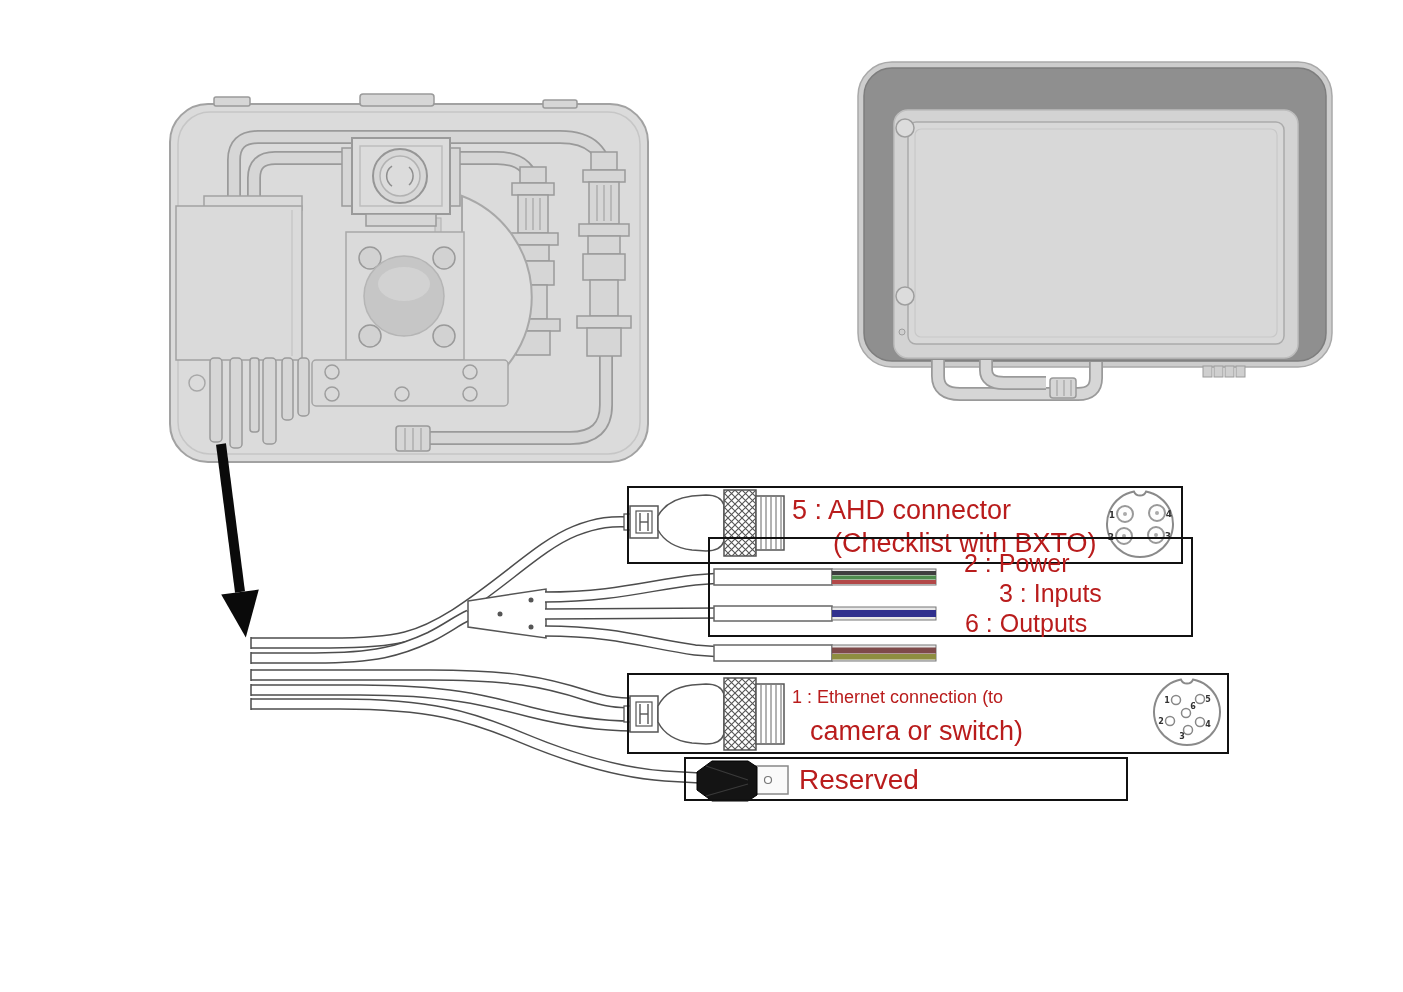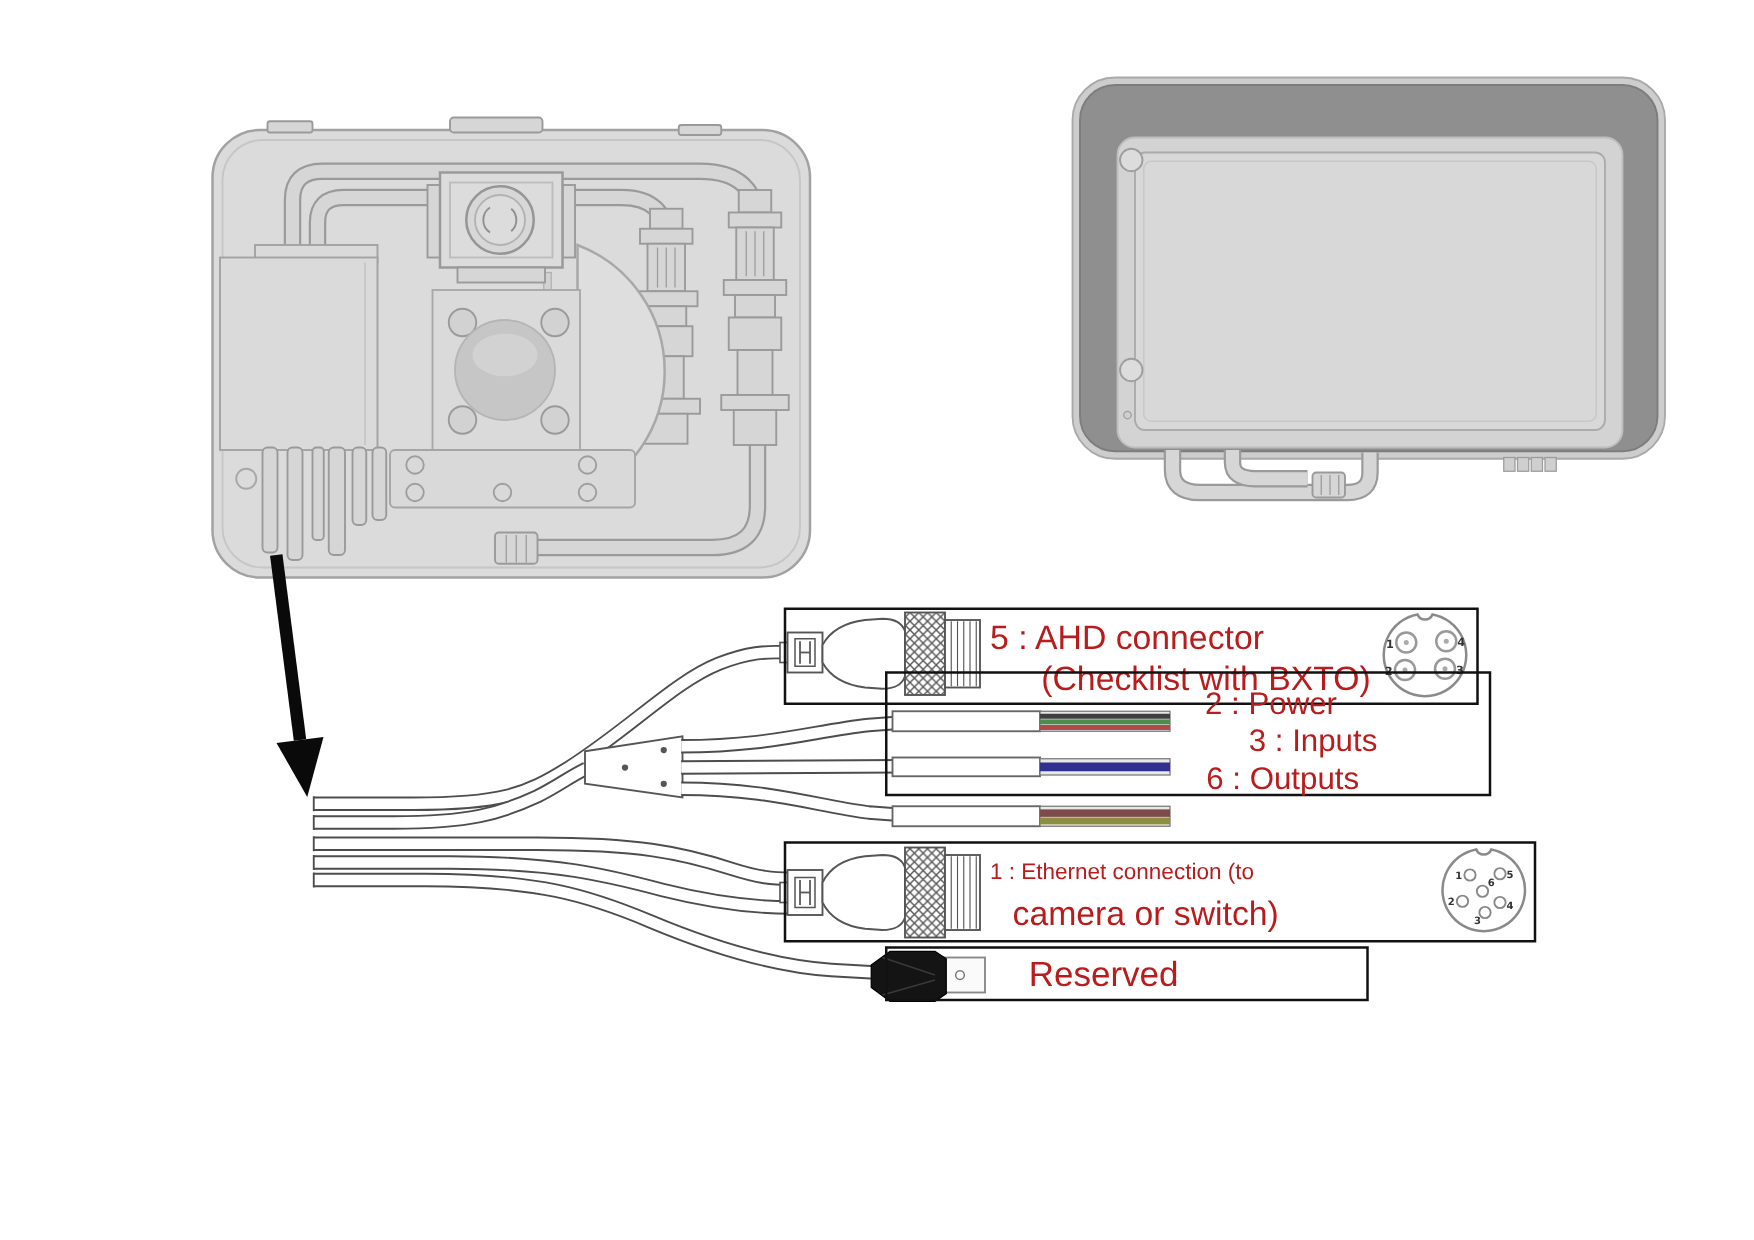--- a/index.html
+++ b/index.html
@@ -11,21 +11,21 @@
   #box-ahd{left:627px;top:486px;width:556px;height:78px;}
   #box-ahd .l1{left:163px;top:6px;font-size:27px;line-height:32px;}
   #box-ahd .l2{left:163px;top:39px;font-size:27px;line-height:32px;margin-left:41px;}
   #box-power{left:708px;top:537px;width:485px;height:100px;}
   #box-power .l1{left:254px;top:9px;font-size:25px;line-height:30px;}
   #box-power .l2{left:257px;top:39px;font-size:25px;line-height:30px;margin-left:32px;}
   #box-power .l3{left:255px;top:69px;font-size:25px;line-height:30px;}
   #box-eth{left:627px;top:673px;width:602px;height:81px;}
   #box-eth .l1{left:163px;top:6px;font-size:18px;line-height:32px;}
   #box-eth .l2{left:181px;top:40px;font-size:27px;line-height:32px;}
-  #box-reserved{left:708px;top:757px;width:387px;height:44px;}
+  #box-reserved{left:684px;top:757px;width:444px;height:44px;}
   #box-reserved .l1{left:113px;top:5px;font-size:28px;line-height:32px;}
   
   .cable-out{fill:none;stroke:#4d4d4d;stroke-width:11.5;}
   .cable-in{fill:none;stroke:#ffffff;stroke-width:8.5;}
   .tube-out{fill:none;stroke:#9a9a9a;stroke-width:14;}
   .tube-in{fill:none;stroke:#d6d6d6;stroke-width:10.5;}
   .seg{fill:#d6d6d6;stroke:#9a9a9a;stroke-width:1.5;}
   .pinlbl{font-family:"DejaVu Sans",sans-serif;font-weight:bold;fill:#333;}
 </style>
 </head>

